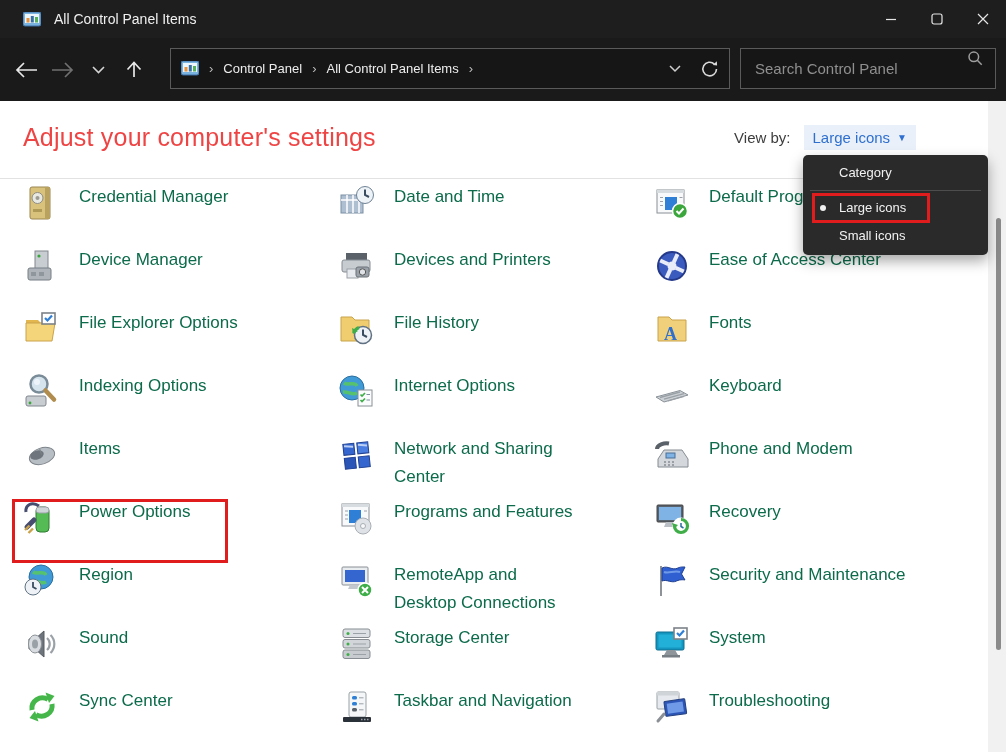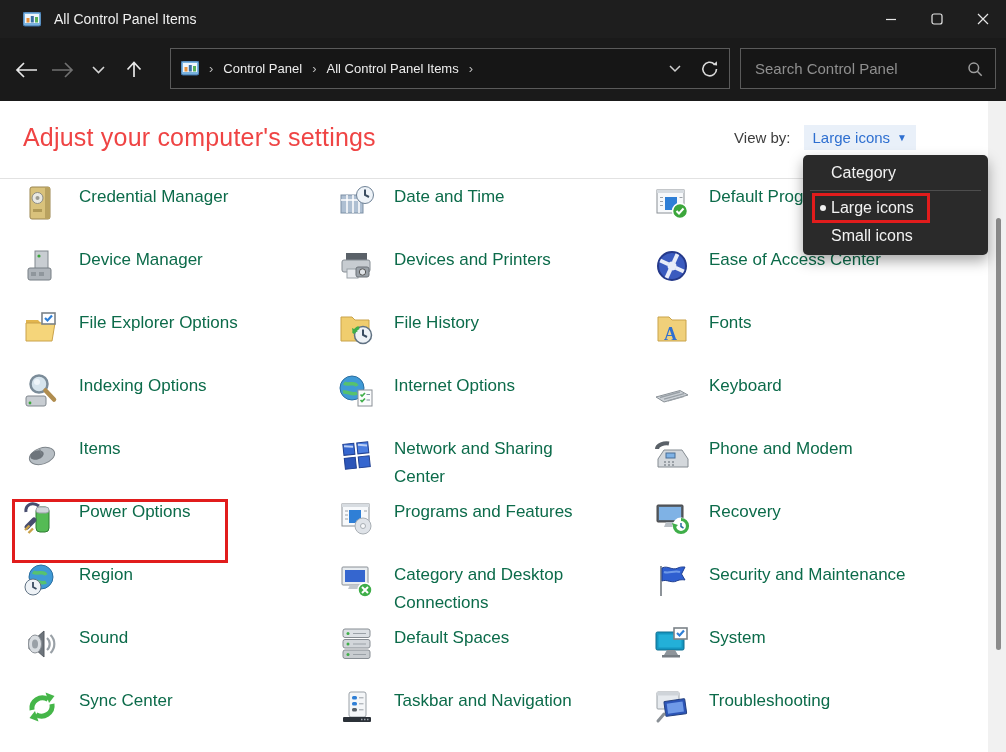--- a/index.html
+++ b/index.html
@@ -28,21 +28,21 @@
     position:absolute;left:170px;top:10px;width:560px;height:41px;
     background:#161616;border:1px solid #5a5a5a;
     display:flex;align-items:center;box-sizing:border-box;padding:0 10px;
   }
   .addressbar .crumb-sep{color:#bdbdbd;font-size:13px;margin:0 10px;}
   .addressbar .crumb{color:#ededed;font-size:13px;white-space:nowrap;}
   .addressbar .spacer{flex:1;}
   .searchbox{
     position:absolute;left:740px;top:10px;width:256px;height:41px;
     background:#161616;border:1px solid #5a5a5a;
-    display:flex;align-items:center;box-sizing:border-box;padding:1px 12px;
+    display:flex;box-sizing:border-box;padding:1px 12px;
   }
   .searchbox input{
     flex:1;background:transparent;border:none;outline:none;
     color:#c8c8c8;font-size:15px;font-family:inherit;
   }
   .searchbox input::placeholder{color:#8f8f8f;}
   
   .content{
     position:absolute;left:0;top:101px;width:1006px;height:651px;background:#ffffff;
   }
@@ -77,22 +77,22 @@
   
   .scroll-track{position:absolute;right:0;top:0;width:18px;height:651px;background:#f1f1f1;}
   .scroll-thumb{position:absolute;right:5px;top:117px;width:5px;height:432px;background:#8b8b8b;border-radius:3px;}
   
   .viewmenu{
     position:absolute;left:803px;top:155px;width:185px;z-index:20;
     background:#2a2a2a;border-radius:5px;padding:4px 0 5px 0;
     box-shadow:0 6px 14px rgba(0,0,0,.35);
   }
   .menu-item{
-    position:relative;height:28px;line-height:28px;padding-left:28px;
-    color:#f2f2f2;font-size:16px;cursor:default;
+    position:relative;height:28px;line-height:28px;padding-left:36px;
+    color:#f2f2f2;font-size:13px;cursor:default;
   }
   .menu-sep{height:1px;background:#4d4d4d;margin:3px 7px;}
   .menu-bullet{
     position:absolute;left:17px;top:11px;width:6px;height:6px;border-radius:50%;background:#efefef;
   }
   .red-box-menu{
     position:absolute;left:9px;top:-1px;width:112px;height:24px;
     border:3px solid #e11c1c;pointer-events:none;
   }
 </style>
@@ -442,21 +442,21 @@
     <div class="cp-item narrow">
       <span class="ic">
           <svg width="40" height="40" viewBox="0 0 40 40">
             <rect x="5" y="6" width="26" height="18" rx="1" fill="#e9edf0" stroke="#8a9096"></rect>
             <rect x="8" y="9" width="20" height="12" fill="#3566cf"></rect>
             <path d="M13 24h10l2 4H11z" fill="#c2c8cd"></path>
             <circle cx="28" cy="29" r="7" fill="#3fae49" stroke="#fff" stroke-width="1.5"></circle>
             <path d="M25 26l6 6M31 26l-6 6" stroke="#fff" stroke-width="2"></path>
           </svg>
         </span>
-      <span class="cp-label">Category and Desktop Connections</span>
+      <span class="cp-label">RemoteApp and Desktop Connections</span>
     </div>
     <div class="cp-item">
       <span class="ic">
           <svg width="40" height="40" viewBox="0 0 40 40">
             <path d="M9 5v30" stroke="#8d9399" stroke-width="2"></path>
             <path d="M10 7c6-3 10 3 16 0 3-1.5 7-1 7-1l-3.5 7 3.5 6s-4.5-1-8.5 1c-5 2.5-9.5-2-14.5 0z" fill="#2f5fd0" stroke="#1f3f90"></path>
             <path d="M12 11c5 2 10-2 16 0" stroke="#6f9ae8" stroke-width="2" fill="none"></path>
           </svg>
         </span>
       <span class="cp-label">Security and Maintenance</span>
@@ -480,21 +480,21 @@
               <rect x="6" y="5" width="27" height="8.5" rx="2" fill="#dde1e5"></rect>
               <rect x="6" y="15.5" width="27" height="8.5" rx="2" fill="#d2d6da"></rect>
               <rect x="6" y="26" width="27" height="8.5" rx="2" fill="#c8ccd0"></rect>
             </g>
             <circle cx="11" cy="9.5" r="1.5" fill="#3fae49"></circle>
             <circle cx="11" cy="20" r="1.5" fill="#3fae49"></circle>
             <circle cx="11" cy="30.5" r="1.5" fill="#3fae49"></circle>
             <path d="M16 9.5h13M16 20h13M16 30.5h13" stroke="#9aa1a7"></path>
           </svg>
         </span>
-      <span class="cp-label">Default Spaces</span>
+      <span class="cp-label">Storage Center</span>
     </div>
     <div class="cp-item">
       <span class="ic">
           <svg width="40" height="40" viewBox="0 0 40 40">
             <rect x="4" y="8" width="28" height="18" rx="1.5" fill="#1596c0" stroke="#0e6e90"></rect>
             <rect x="6.5" y="10.5" width="23" height="13" fill="#23b0d8"></rect>
             <path d="M15 26h8l3 5H12z" fill="#8e959b"></path>
             <rect x="10" y="31" width="18" height="2.5" fill="#767d83"></rect>
             <rect x="22" y="4" width="13" height="11" fill="#fff" stroke="#7b8288" stroke-width="1.6"></rect>
             <path d="M25 9l2.5 2.5 4.5-5" stroke="#2f7fd6" stroke-width="2.2" fill="none"></path>

